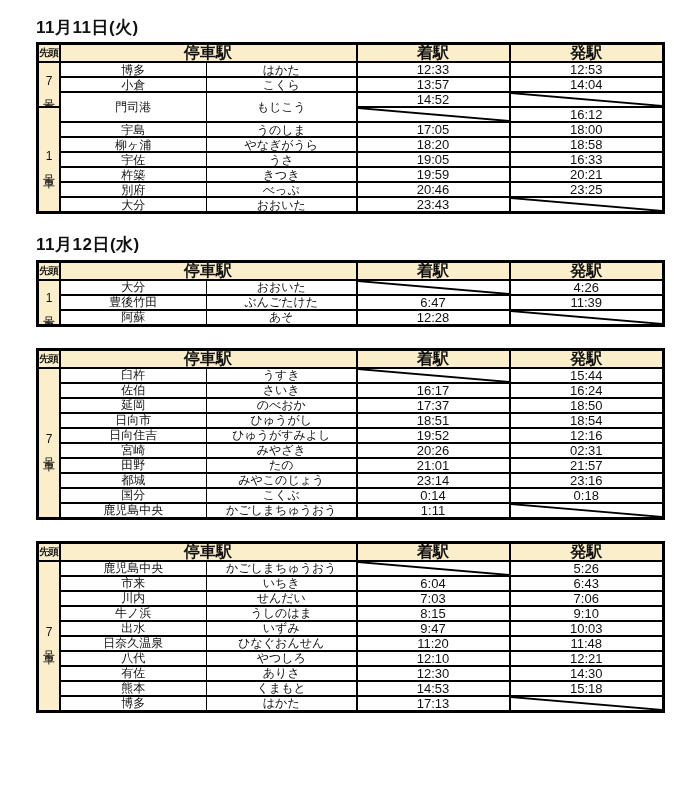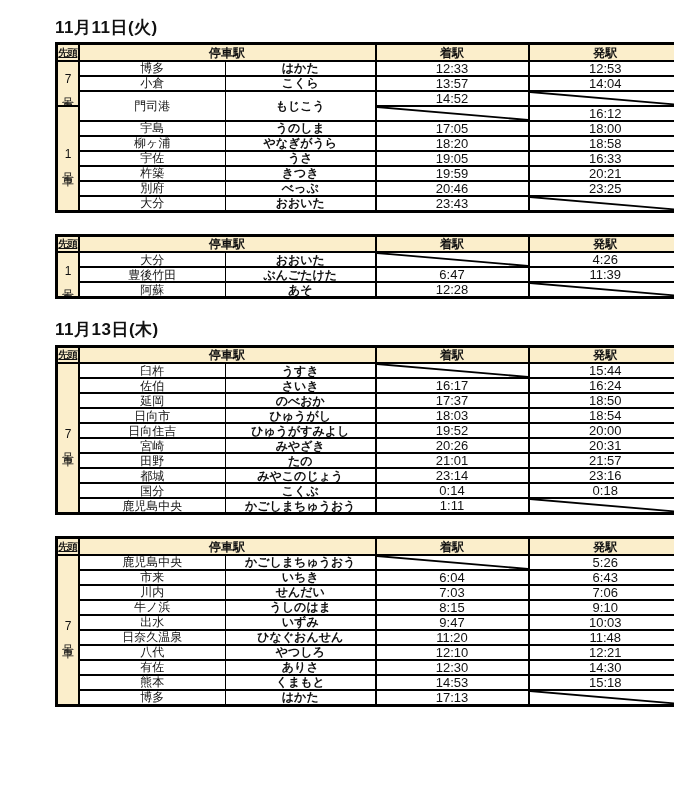--- a/index.html
+++ b/index.html
@@ -12,21 +12,20 @@
   html,body{margin:0;padding:0;}
   body{
     background:var(--page-bg);
     color:var(--text);
     font-family:"Liberation Sans","DejaVu Sans",sans-serif;
     width:674px;
   }
   .page{
     width:610px;
     padding:18px 10px 14px 36px;
-    margin-left:19px;
   }
   section.timetable-section + section.timetable-section{
     margin-top:21px;
   }
   h2.title{
     margin:0 0 4px 0;
     font-size:17px;
     font-weight:bold;
     letter-spacing:0.5px;
     line-height:1.2;
@@ -40,39 +39,38 @@
   .tt th,.tt td{
     border:2px solid var(--border);
     padding:0;
     text-align:center;
     vertical-align:middle;
     overflow:hidden;
     white-space:nowrap;
   }
   .tt th{
     background:var(--header-bg);
-    font-size:12px;
+    font-size:16px;
     font-weight:bold;
     height:17px;
     line-height:1;
   }
   .tt th.lead-h{
     font-size:10px;
     letter-spacing:-0.5px;
     padding:0;
-    text-decoration:underline;
   }
   .tt td{
     height:14px;
     font-size:12px;
     line-height:1;
   }
   td.time{font-size:13px;}
   td.kanji{border-right-width:1px;}
-  td.kana{border-left-width:1px;font-weight:bold;}
+  td.kana{border-left-width:1px;}
   td.lead{
     background:var(--header-bg);
     padding:1px 0;
   }
   .vtext{
     display:inline-block;
     writing-mode:vertical-rl;
     text-orientation:upright;
     margin:0 auto;
     font-size:12px;
@@ -180,20 +178,21 @@
             <td class="time slash">
               <svg viewBox="0 0 100 100" preserveAspectRatio="none">
                 <line x1="0" y1="0" x2="100" y2="100" stroke="#000" stroke-width="1.8" vector-effect="non-scaling-stroke"></line>
               </svg>
             </td>
           </tr>
         </tbody>
       </table>
     </section>
     <section class="timetable-section">
+      <h2 class="title">11月12日(水)</h2>
       <table class="tt">
         <colgroup>
           <col style="width: 22px;">
           <col style="width: 147px;">
           <col style="width: 150px;">
           <col style="width: 153px;">
           <col style="width: 154px;">
         </colgroup>
         <thead>
           <tr>
@@ -218,111 +217,20 @@
           <tr>
             <td class="kanji">豊後竹田</td>
             <td class="kana">ぶんごたけた</td>
             <td class="time">6:47</td>
             <td class="time">11:39</td>
           </tr>
           <tr>
             <td class="kanji">阿蘇</td>
             <td class="kana">あそ</td>
             <td class="time">12:28</td>
-            <td class="time slash">
-              <svg viewBox="0 0 100 100" preserveAspectRatio="none">
-                <line x1="0" y1="0" x2="100" y2="100" stroke="#000" stroke-width="1.8" vector-effect="non-scaling-stroke"></line>
-              </svg>
-            </td>
-          </tr>
-        </tbody>
-      </table>
-    </section>
-    <section class="timetable-section">
-      <h2 class="title">11月13日(木)</h2>
-      <table class="tt">
-        <colgroup>
-          <col style="width: 22px;">
-          <col style="width: 147px;">
-          <col style="width: 150px;">
-          <col style="width: 153px;">
-          <col style="width: 154px;">
-        </colgroup>
-        <thead>
-          <tr>
-            <th class="lead-h">先頭</th>
-            <th colspan="2">停車駅</th>
-            <th>着駅</th>
-            <th>発駅</th>
-          </tr>
-        </thead>
-        <tbody>
-          <tr>
-            <td class="lead" rowspan="10"><div class="vtext">7号車</div></td>
-            <td class="kanji">臼杵</td>
-            <td class="kana">うすき</td>
-            <td class="time slash">
-              <svg viewBox="0 0 100 100" preserveAspectRatio="none">
-                <line x1="0" y1="0" x2="100" y2="100" stroke="#000" stroke-width="1.8" vector-effect="non-scaling-stroke"></line>
-              </svg>
-            </td>
-            <td class="time">15:44</td>
-          </tr>
-          <tr>
-            <td class="kanji">佐伯</td>
-            <td class="kana">さいき</td>
-            <td class="time">16:17</td>
-            <td class="time">16:24</td>
-          </tr>
-          <tr>
-            <td class="kanji">延岡</td>
-            <td class="kana">のべおか</td>
-            <td class="time">17:37</td>
-            <td class="time">18:50</td>
-          </tr>
-          <tr>
-            <td class="kanji">日向市</td>
-            <td class="kana">ひゅうがし</td>
-            <td class="time">18:03</td>
-            <td class="time">18:54</td>
-          </tr>
-          <tr>
-            <td class="kanji">日向住吉</td>
-            <td class="kana">ひゅうがすみよし</td>
-            <td class="time">19:52</td>
-            <td class="time">20:00</td>
-          </tr>
-          <tr>
-            <td class="kanji">宮崎</td>
-            <td class="kana">みやざき</td>
-            <td class="time">20:26</td>
-            <td class="time">20:31</td>
-          </tr>
-          <tr>
-            <td class="kanji">田野</td>
-            <td class="kana">たの</td>
-            <td class="time">21:01</td>
-            <td class="time">21:57</td>
-          </tr>
-          <tr>
-            <td class="kanji">都城</td>
-            <td class="kana">みやこのじょう</td>
-            <td class="time">23:14</td>
-            <td class="time">23:16</td>
-          </tr>
-          <tr>
-            <td class="kanji">国分</td>
-            <td class="kana">こくぶ</td>
-            <td class="time">0:14</td>
-            <td class="time">0:18</td>
-          </tr>
-          <tr>
-            <td class="kanji">鹿児島中央</td>
-            <td class="kana">かごしまちゅうおう</td>
-            <td class="time">1:11</td>
             <td class="time slash">
               <svg viewBox="0 0 100 100" preserveAspectRatio="none">
                 <line x1="0" y1="0" x2="100" y2="100" stroke="#000" stroke-width="1.8" vector-effect="non-scaling-stroke"></line>
               </svg>
             </td>
           </tr>
         </tbody>
       </table>
     </section>
     <section class="timetable-section">
@@ -338,20 +246,110 @@
           <tr>
             <th class="lead-h">先頭</th>
             <th colspan="2">停車駅</th>
             <th>着駅</th>
             <th>発駅</th>
           </tr>
         </thead>
         <tbody>
           <tr>
             <td class="lead" rowspan="10"><div class="vtext">7号車</div></td>
+            <td class="kanji">臼杵</td>
+            <td class="kana">うすき</td>
+            <td class="time slash">
+              <svg viewBox="0 0 100 100" preserveAspectRatio="none">
+                <line x1="0" y1="0" x2="100" y2="100" stroke="#000" stroke-width="1.8" vector-effect="non-scaling-stroke"></line>
+              </svg>
+            </td>
+            <td class="time">15:44</td>
+          </tr>
+          <tr>
+            <td class="kanji">佐伯</td>
+            <td class="kana">さいき</td>
+            <td class="time">16:17</td>
+            <td class="time">16:24</td>
+          </tr>
+          <tr>
+            <td class="kanji">延岡</td>
+            <td class="kana">のべおか</td>
+            <td class="time">17:37</td>
+            <td class="time">18:50</td>
+          </tr>
+          <tr>
+            <td class="kanji">日向市</td>
+            <td class="kana">ひゅうがし</td>
+            <td class="time">18:51</td>
+            <td class="time">18:54</td>
+          </tr>
+          <tr>
+            <td class="kanji">日向住吉</td>
+            <td class="kana">ひゅうがすみよし</td>
+            <td class="time">19:52</td>
+            <td class="time">12:16</td>
+          </tr>
+          <tr>
+            <td class="kanji">宮崎</td>
+            <td class="kana">みやざき</td>
+            <td class="time">20:26</td>
+            <td class="time">02:31</td>
+          </tr>
+          <tr>
+            <td class="kanji">田野</td>
+            <td class="kana">たの</td>
+            <td class="time">21:01</td>
+            <td class="time">21:57</td>
+          </tr>
+          <tr>
+            <td class="kanji">都城</td>
+            <td class="kana">みやこのじょう</td>
+            <td class="time">23:14</td>
+            <td class="time">23:16</td>
+          </tr>
+          <tr>
+            <td class="kanji">国分</td>
+            <td class="kana">こくぶ</td>
+            <td class="time">0:14</td>
+            <td class="time">0:18</td>
+          </tr>
+          <tr>
+            <td class="kanji">鹿児島中央</td>
+            <td class="kana">かごしまちゅうおう</td>
+            <td class="time">1:11</td>
+            <td class="time slash">
+              <svg viewBox="0 0 100 100" preserveAspectRatio="none">
+                <line x1="0" y1="0" x2="100" y2="100" stroke="#000" stroke-width="1.8" vector-effect="non-scaling-stroke"></line>
+              </svg>
+            </td>
+          </tr>
+        </tbody>
+      </table>
+    </section>
+    <section class="timetable-section">
+      <table class="tt">
+        <colgroup>
+          <col style="width: 22px;">
+          <col style="width: 147px;">
+          <col style="width: 150px;">
+          <col style="width: 153px;">
+          <col style="width: 154px;">
+        </colgroup>
+        <thead>
+          <tr>
+            <th class="lead-h">先頭</th>
+            <th colspan="2">停車駅</th>
+            <th>着駅</th>
+            <th>発駅</th>
+          </tr>
+        </thead>
+        <tbody>
+          <tr>
+            <td class="lead" rowspan="10"><div class="vtext">7号車</div></td>
             <td class="kanji">鹿児島中央</td>
             <td class="kana">かごしまちゅうおう</td>
             <td class="time slash">
               <svg viewBox="0 0 100 100" preserveAspectRatio="none">
                 <line x1="0" y1="0" x2="100" y2="100" stroke="#000" stroke-width="1.8" vector-effect="non-scaling-stroke"></line>
               </svg>
             </td>
             <td class="time">5:26</td>
           </tr>
           <tr>

